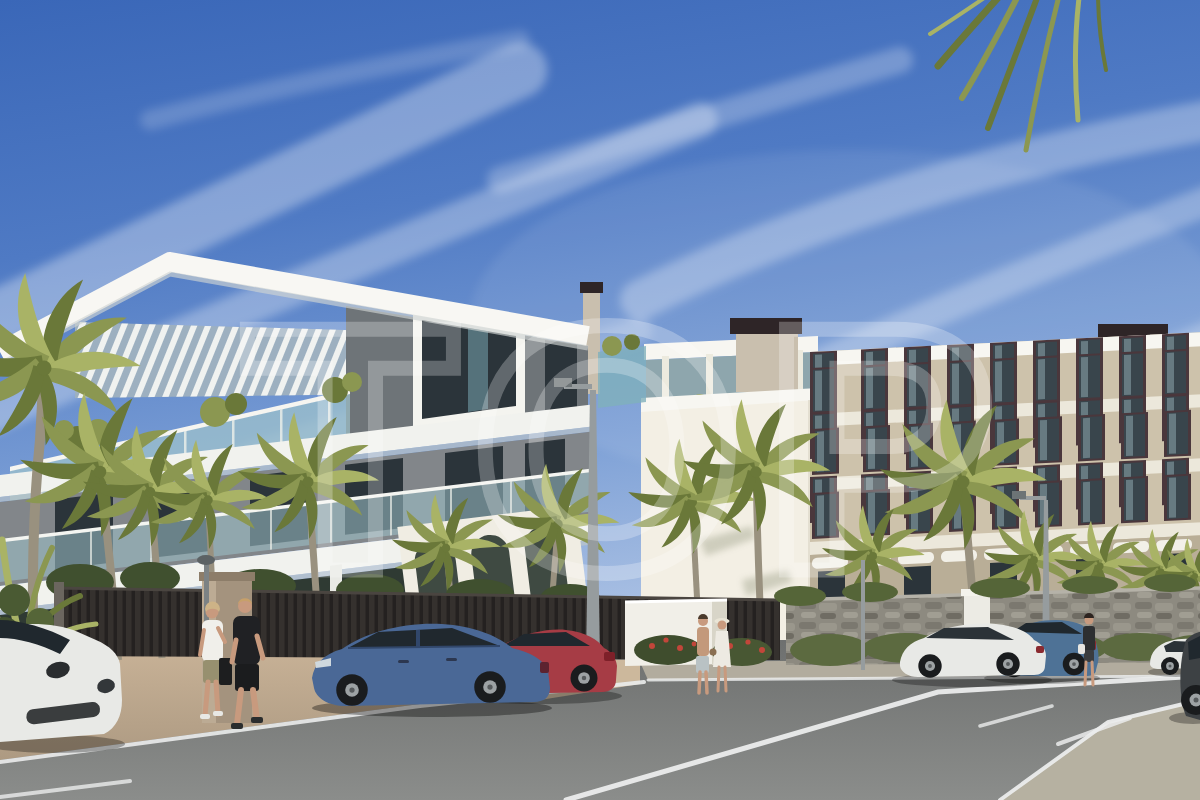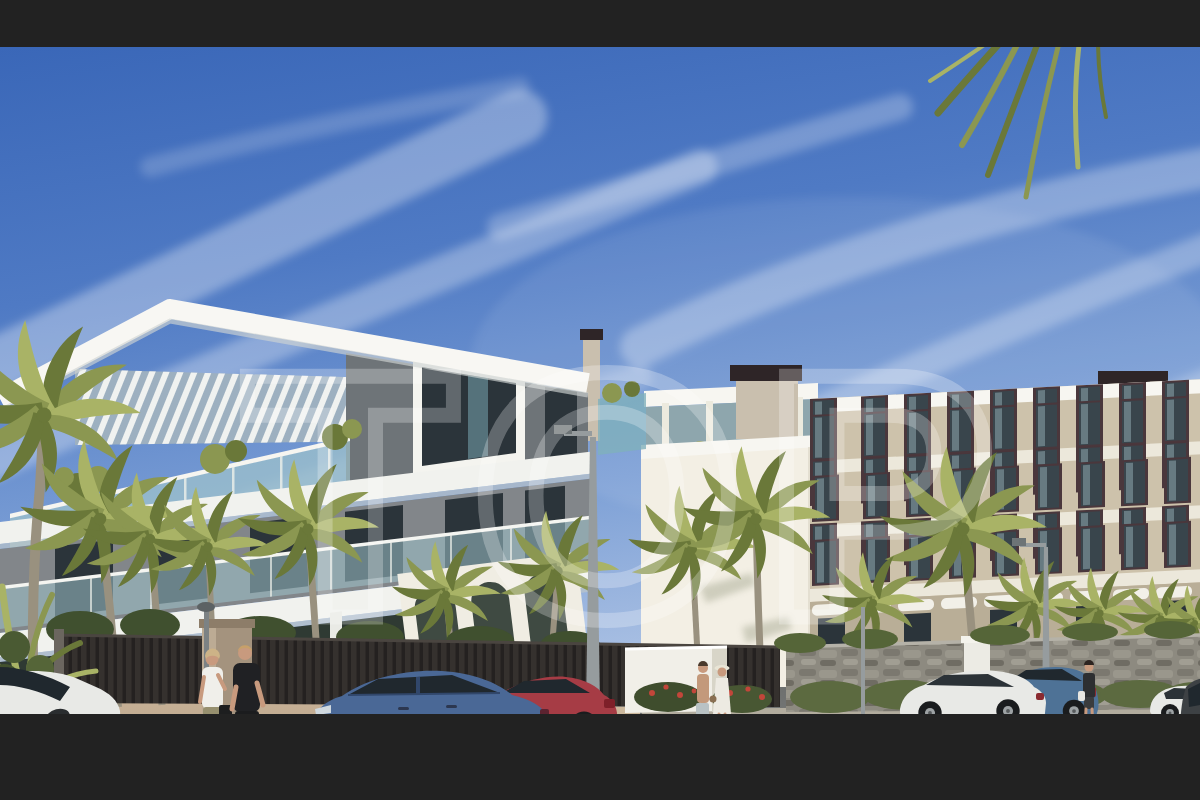--- a/index.html
+++ b/index.html
@@ -1,16 +1,16 @@
 <!DOCTYPE html>
 <html><head>
 <meta charset="utf-8">
 <style>
   html,body{margin:0;padding:0;background:#222;}
-  #canvas{position:relative;width:1200px;height:667px;overflow:hidden;font-family:"Liberation Sans",sans-serif;margin-top:47px;}
+  #canvas{position:relative;width:1200px;height:800px;overflow:hidden;font-family:"Liberation Sans",sans-serif;}
   svg{display:block;width:1200px;height:800px;}
   text{font-family:"Liberation Sans",sans-serif;}
 </style>
 </head>
 <body>
 
 <div id="canvas">
 <svg viewBox="0 0 1200 800">
   <defs>
     <linearGradient id="skyG" x1="0" y1="0" x2="0.25" y2="1">

